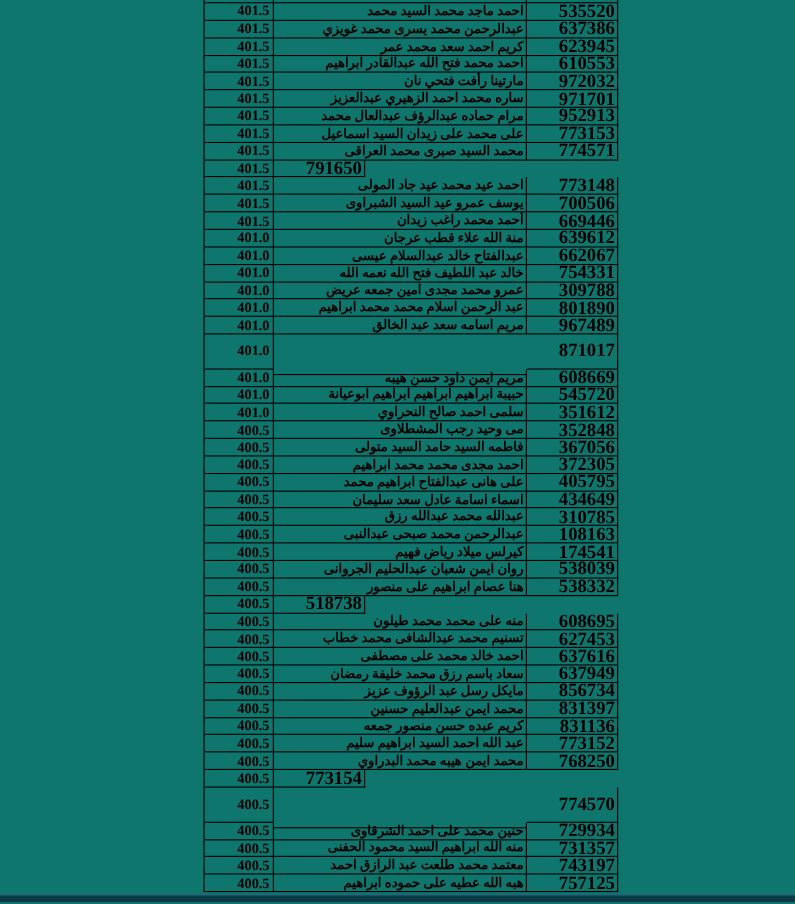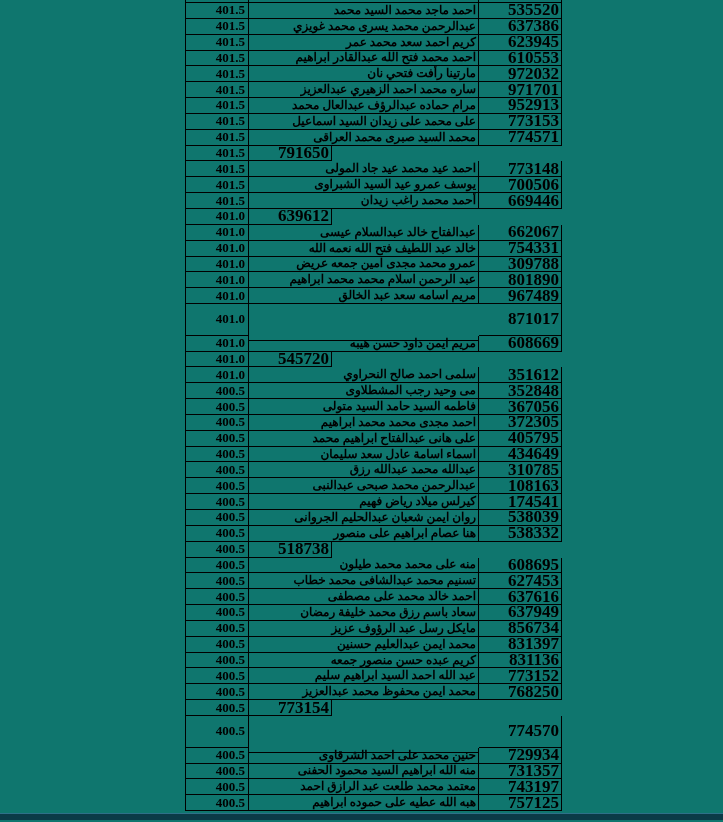--- a/index.html
+++ b/index.html
@@ -136,20 +136,21 @@
         <div class="cell name-cell">يوسف عمرو عيد السيد الشبراوى</div>
         <div class="cell id-cell">700506</div>
       </div>
       <div class="row" style="height: 15.85px;">
         <div class="cell score-cell">401.5</div>
         <div class="cell name-cell">أحمد محمد راغب زيدان</div>
         <div class="cell id-cell">669446</div>
       </div>
       <div class="row" style="height: 15.85px;">
         <div class="cell score-cell">401.0</div>
+        <div class="cell name-cell">منة الله علاء قطب عرجان</div>
         <div class="cell id-cell">639612</div>
       </div>
       <div class="row" style="height: 15.85px;">
         <div class="cell score-cell">401.0</div>
         <div class="cell name-cell">عبدالفتاح خالد عبدالسلام عيسى</div>
         <div class="cell id-cell">662067</div>
       </div>
       <div class="row" style="height: 15.85px;">
         <div class="cell score-cell">401.0</div>
         <div class="cell name-cell">خالد عبد اللطيف فتح الله نعمه الله</div>
@@ -178,20 +179,21 @@
         </div>
         <div class="cell id-cell">871017</div>
       </div>
       <div class="row" style="height: 15.85px;">
         <div class="cell score-cell">401.0</div>
         <div class="cell name-cell">مريم ايمن داود حسن هيبه</div>
         <div class="cell id-cell">608669</div>
       </div>
       <div class="row" style="height: 15.85px;">
         <div class="cell score-cell">401.0</div>
+        <div class="cell name-cell">حبيبة ابراهيم ابراهيم ابراهيم ابوعيانة</div>
         <div class="cell id-cell">545720</div>
       </div>
       <div class="row" style="height: 15.85px;">
         <div class="cell score-cell">401.0</div>
         <div class="cell name-cell">سلمى احمد صالح النحراوي</div>
         <div class="cell id-cell">351612</div>
       </div>
       <div class="row" style="height: 15.85px;">
         <div class="cell score-cell">400.5</div>
         <div class="cell name-cell">مى وحيد رجب المشطلاوى</div>
@@ -281,21 +283,21 @@
         <div class="cell name-cell">كريم عبده حسن منصور جمعه</div>
         <div class="cell id-cell">831136</div>
       </div>
       <div class="row" style="height: 15.85px;">
         <div class="cell score-cell">400.5</div>
         <div class="cell name-cell">عبد الله احمد السيد ابراهيم سليم</div>
         <div class="cell id-cell">773152</div>
       </div>
       <div class="row" style="height: 15.85px;">
         <div class="cell score-cell">400.5</div>
-        <div class="cell name-cell">محمد ايمن محفوظ محمد عبدالعزيز</div>
+        <div class="cell name-cell">محمد ايمن هيبه محمد البدراوي</div>
         <div class="cell id-cell">768250</div>
       </div>
       <div class="row" style="height: 15.85px;">
         <div class="cell score-cell">400.5</div>
         <div class="cell id-cell">773154</div>
       </div>
       <div class="row" style="height: 31.7px;">
         <div class="cell score-cell">400.5</div>
         <div class="cell name-cell two-line">
           <div class="name-line1">محمد السيد السيد السيد محمود جاب</div>

